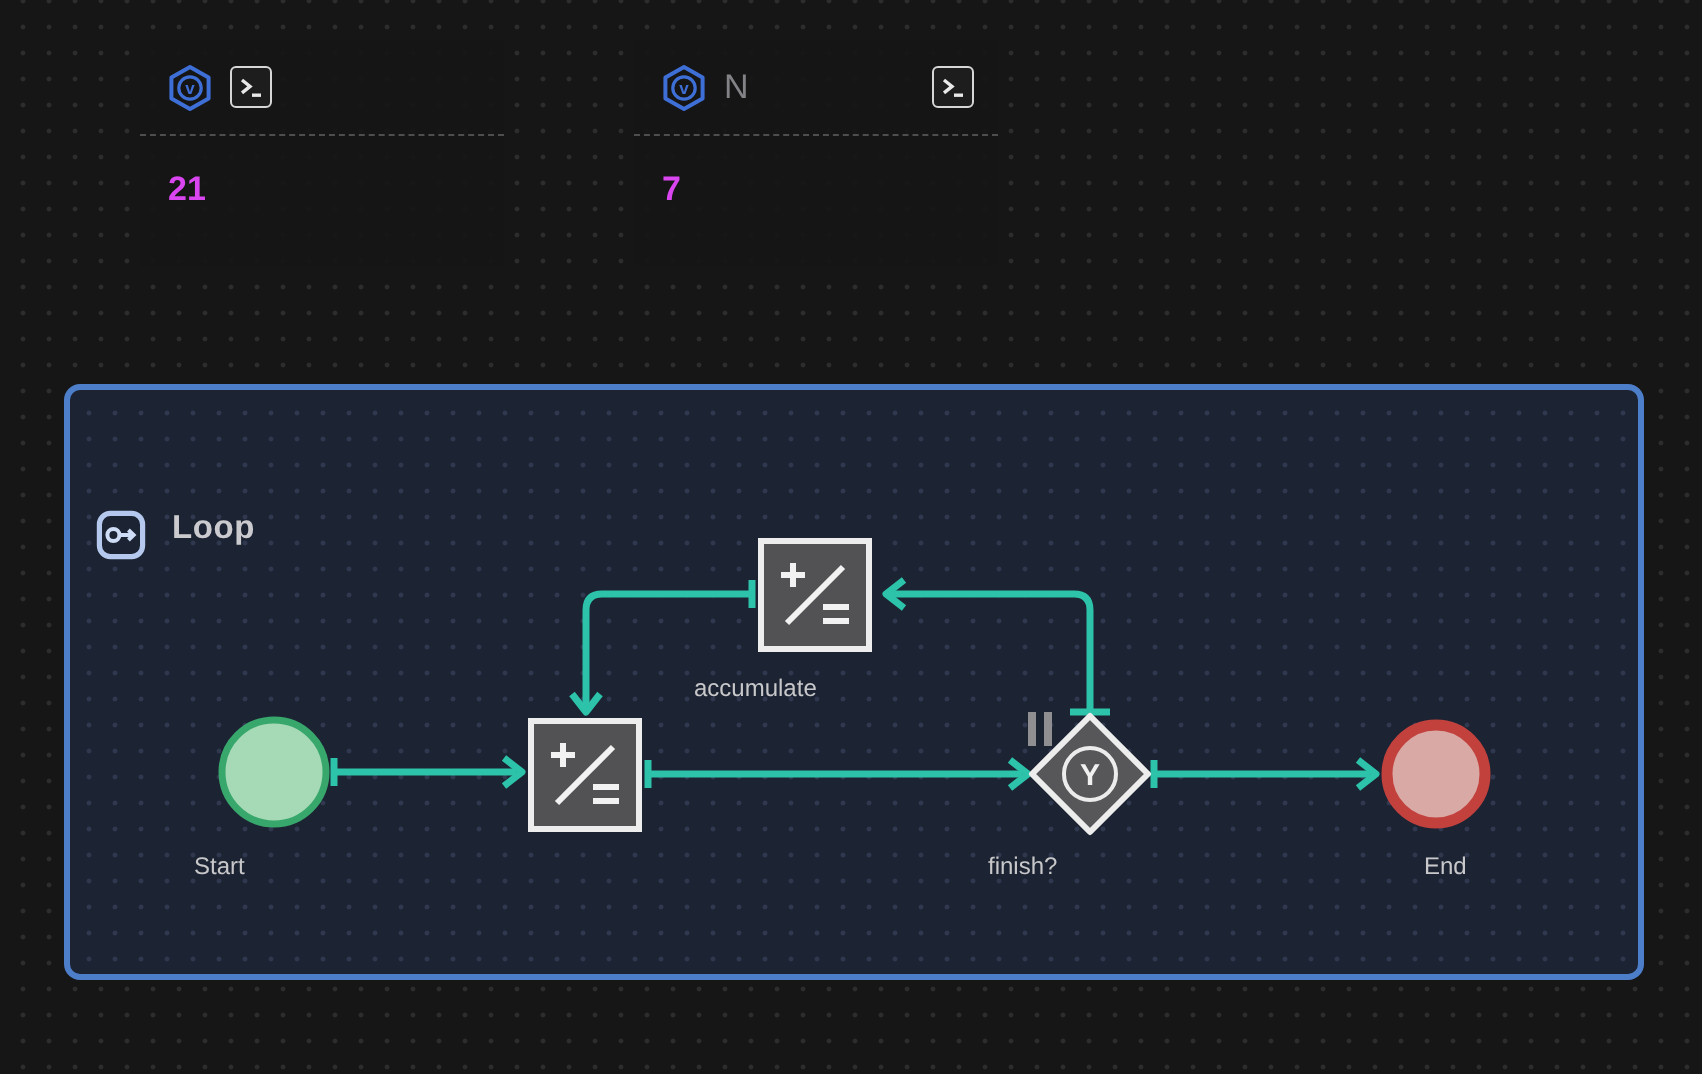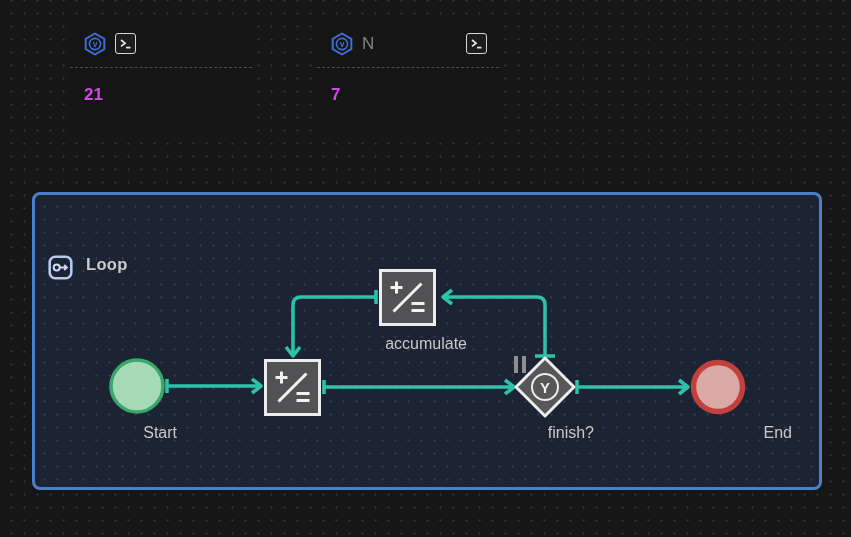--- a/index.html
+++ b/index.html
@@ -36,22 +36,22 @@
     position:absolute;left:32px;top:192px;width:790px;height:298px;
     box-sizing:border-box;border:3px solid #4d7ec9;border-radius:8px;
     background-color:#1c2433;
     background-image:radial-gradient(circle,#303850 1px,transparent 1.4px);
     background-size:13px 13px;background-position:3px 5px;
   }
   .loop-head{position:absolute;left:13px;top:12px;display:flex;gap:13px;margin-top:48px;}
   .loop-label{color:#cbcbcf;font-size:16.5px;font-weight:600;letter-spacing:.3px;}
   .node{position:absolute;}
   .node-label{
-    position:absolute;height:20px;text-align:right;color:#c8c8ca;
-    font-size:16px;line-height:20px;
+    position:absolute;height:20px;text-align:left;color:#c8c8ca;
+    font-size:12px;line-height:20px;
   }
   .pause-badge{position:absolute;left:479px;top:161px;display:flex;gap:4px;}
   .pause-badge i{display:block;width:4px;height:17px;background:#8f8f92;}
   .edges{position:absolute;left:0;top:0;}
 </style>
 </head>
 <body>
 
 <div class="canvas">
 

